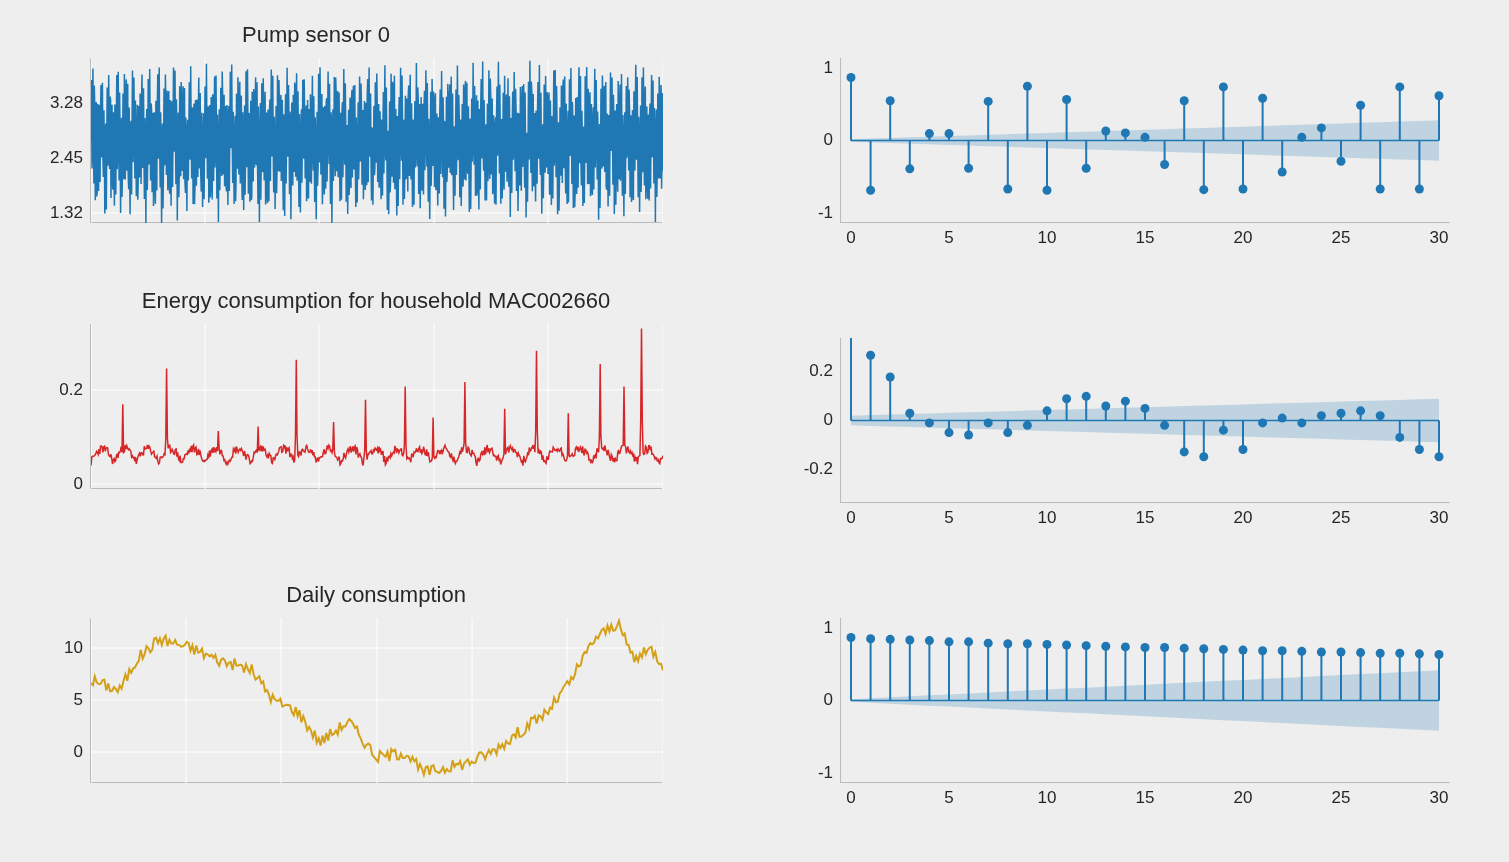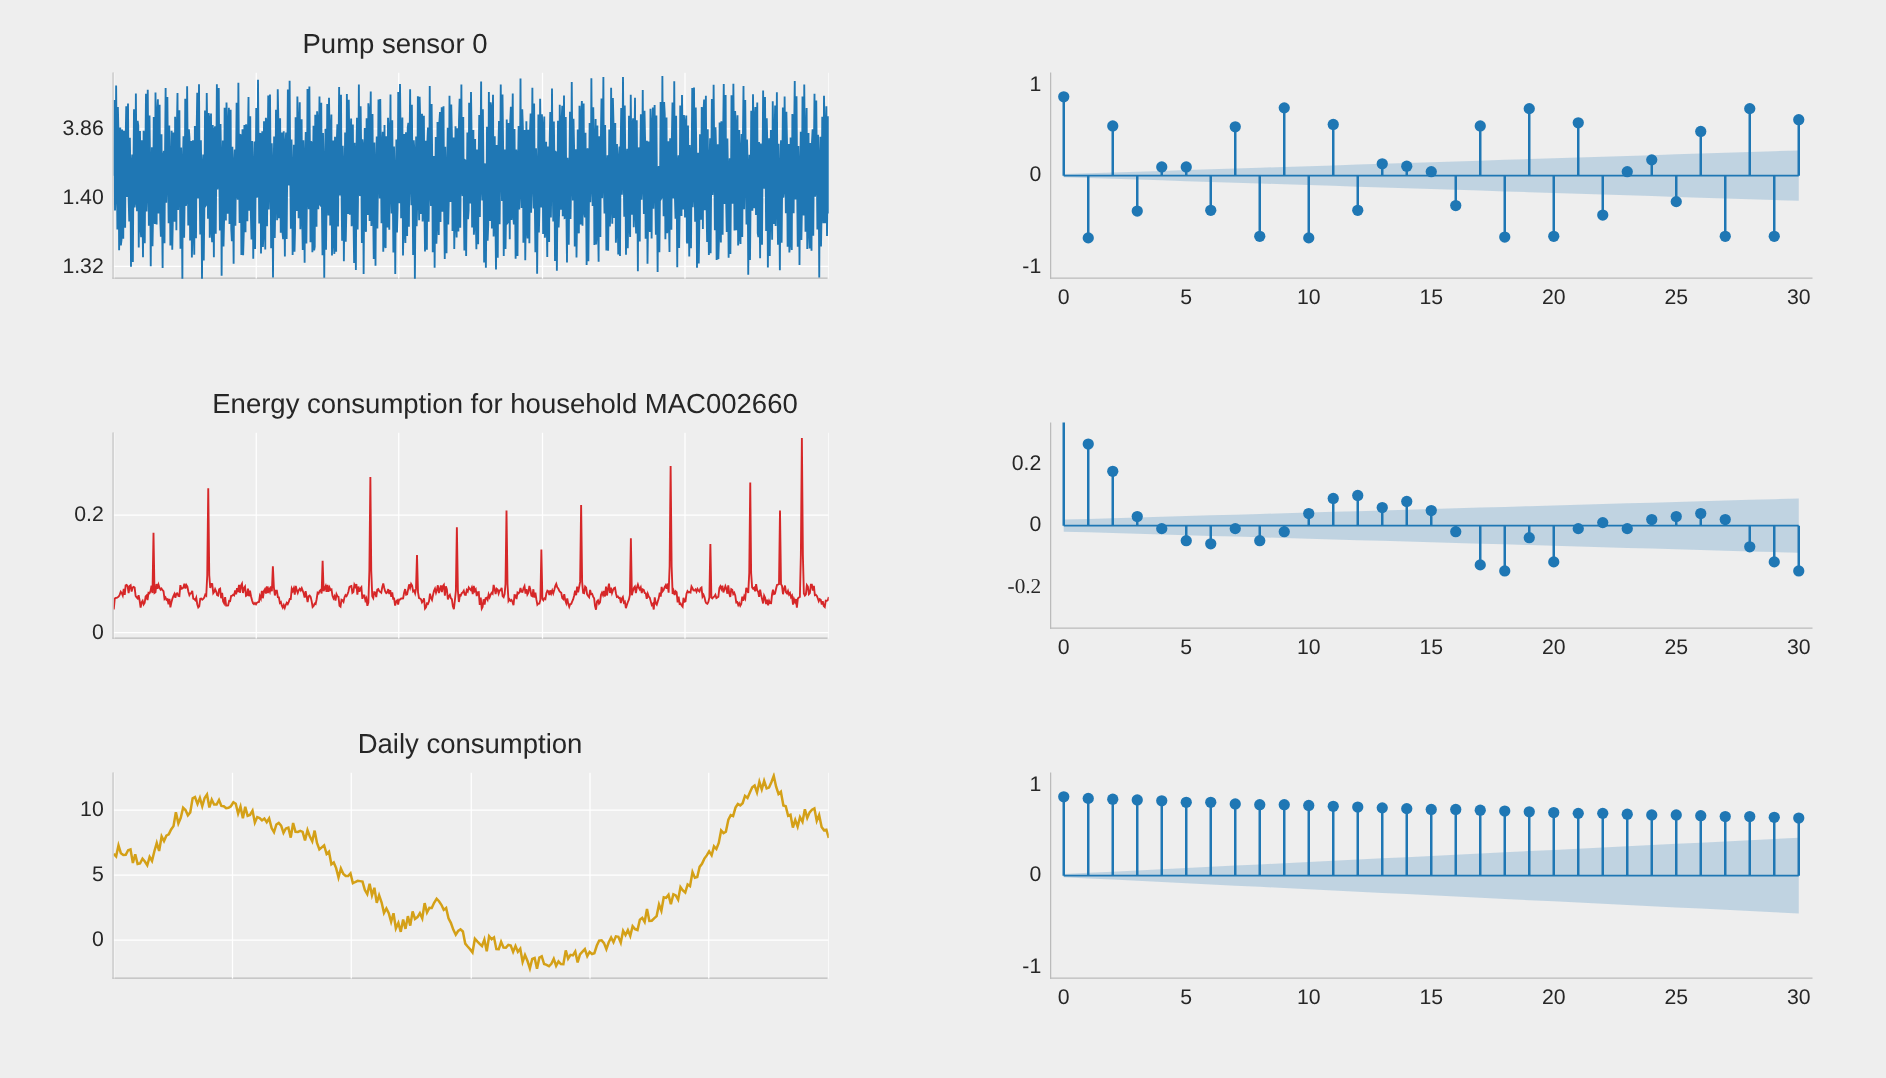--- a/index.html
+++ b/index.html
@@ -70,22 +70,22 @@
             <line x1="343" y1="0" x2="343" y2="165"></line>
             <line x1="457" y1="0" x2="457" y2="165"></line>
             <line x1="572" y1="0" x2="572" y2="165"></line>
           <line x1="0" y1="155" x2="572" y2="155"></line>
             <line x1="0" y1="100" x2="572" y2="100"></line>
             <line x1="0" y1="45" x2="572" y2="45"></line>
         </g>
         <path id="pump-path" fill="none" stroke="#1f77b4" stroke-width="1.5" d="M0.0,82.7 L0.5,22.0 L1.0,110.4 L1.4,100.0 L1.9,10.5 L2.4,67.3 L2.9,125.6 L3.3,27.6 L3.8,50.3 L4.3,142.2 L4.8,89.2 L5.2,44.1 L5.7,138.4 L6.2,133.9 L6.7,45.7 L7.2,113.5 L7.6,132.9 L8.1,46.7 L8.6,54.7 L9.1,124.1 L9.5,54.7 L10.0,27.1 L10.5,99.6 L11.0,72.6 L11.4,24.8 L11.9,100.3 L12.4,119.1 L12.9,52.2 L13.4,88.9 L13.8,155.4 L14.3,75.0 L14.8,65.6 L15.3,151.6 L15.7,87.0 L16.2,29.4 L16.7,108.0 L17.2,103.9 L17.7,16.9 L18.1,66.4 L18.6,110.9 L19.1,38.6 L19.6,42.4 L20.0,139.9 L20.5,77.0 L21.0,46.8 L21.5,125.4 L21.9,131.8 L22.4,54.2 L22.9,103.3 L23.4,147.8 L23.9,46.6 L24.3,53.2 L24.8,136.5 L25.3,65.0 L25.8,17.1 L26.2,111.2 L26.7,94.6 L27.2,13.8 L27.7,82.1 L28.1,122.6 L28.6,34.4 L29.1,78.7 L29.6,155.0 L30.1,84.7 L30.5,59.8 L31.0,139.0 L31.5,110.9 L32.0,35.6 L32.4,107.8 L32.9,121.2 L33.4,16.0 L33.9,61.4 L34.3,121.6 L34.8,33.2 L35.3,21.4 L35.8,112.8 L36.3,77.1 L36.7,25.8 L37.2,117.1 L37.7,131.3 L38.2,49.5 L38.6,109.8 L39.1,156.3 L39.6,66.4 L40.1,62.8 L40.6,136.6 L41.0,68.9 L41.5,12.4 L42.0,104.2 L42.5,82.0 L42.9,19.6 L43.4,76.0 L43.9,120.6 L44.4,42.4 L44.8,70.2 L45.3,138.3 L45.8,89.5 L46.3,46.7 L46.8,141.8 L47.2,121.8 L47.7,48.0 L48.2,97.4 L48.7,119.4 L49.1,35.4 L49.6,60.6 L50.1,126.1 L50.6,40.1 L51.0,16.4 L51.5,110.0 L52.0,78.7 L52.5,30.3 L53.0,102.5 L53.4,140.9 L53.9,60.0 L54.4,101.0 L54.9,166.2 L55.3,73.4 L55.8,51.0 L56.3,132.1 L56.8,93.8 L57.2,21.0 L57.7,106.7 L58.2,103.1 L58.7,11.1 L59.2,71.2 L59.6,122.4 L60.1,45.4 L60.6,52.7 L61.1,134.3 L61.5,98.1 L62.0,54.8 L62.5,148.0 L63.0,127.5 L63.4,54.3 L63.9,104.3 L64.4,145.8 L64.9,42.8 L65.4,51.9 L65.8,132.6 L66.3,47.7 L66.8,16.2 L67.3,100.7 L67.7,90.7 L68.2,9.4 L68.7,90.9 L69.2,129.6 L69.7,54.2 L70.1,85.6 L70.6,165.5 L71.1,75.4 L71.6,65.6 L72.0,150.4 L72.5,107.2 L73.0,30.5 L73.5,106.6 L73.9,106.0 L74.4,16.5 L74.9,56.7 L75.4,117.0 L75.9,32.5 L76.3,35.7 L76.8,132.2 L77.3,99.2 L77.8,32.9 L78.2,126.2 L78.7,135.8 L79.2,42.1 L79.7,96.2 L80.1,147.8 L80.6,45.5 L81.1,43.1 L81.6,128.9 L82.1,64.0 L82.5,9.4 L83.0,93.6 L83.5,82.2 L84.0,12.4 L84.4,71.6 L84.9,126.3 L85.4,41.2 L85.9,72.3 L86.3,162.5 L86.8,80.4 L87.3,54.4 L87.8,139.2 L88.3,116.3 L88.7,28.3 L89.2,91.6 L89.7,118.3 L90.2,24.1 L90.6,41.0 L91.1,113.0 L91.6,52.5 L92.1,28.2 L92.6,121.2 L93.0,81.9 L93.5,29.9 L94.0,125.2 L94.5,134.9 L94.9,59.5 L95.4,100.9 L95.9,153.0 L96.4,70.8 L96.8,61.7 L97.3,122.6 L97.8,76.6 L98.3,24.2 L98.8,97.2 L99.2,101.7 L99.7,8.3 L100.2,73.9 L100.7,120.4 L101.1,50.0 L101.6,50.2 L102.1,145.9 L102.6,96.4 L103.0,45.4 L103.5,146.2 L104.0,128.6 L104.5,42.0 L105.0,89.4 L105.4,127.7 L105.9,41.5 L106.4,52.3 L106.9,119.0 L107.3,54.2 L107.8,19.6 L108.3,110.6 L108.8,95.3 L109.2,35.1 L109.7,114.0 L110.2,133.6 L110.7,54.8 L111.2,86.7 L111.6,149.0 L112.1,86.3 L112.6,55.2 L113.1,141.2 L113.5,93.1 L114.0,28.4 L114.5,100.0 L115.0,97.6 L115.4,5.8 L115.9,67.0 L116.4,120.8 L116.9,49.6 L117.4,48.6 L117.8,144.8 L118.3,92.2 L118.8,47.0 L119.3,139.5 L119.7,131.6 L120.2,39.0 L120.7,87.4 L121.2,141.5 L121.7,36.3 L122.1,38.7 L122.6,123.0 L123.1,65.9 L123.6,18.5 L124.0,109.5 L124.5,88.4 L125.0,17.6 L125.5,81.8 L125.9,140.5 L126.4,56.6 L126.9,82.0 L127.4,163.9 L127.9,79.5 L128.3,51.3 L128.8,132.3 L129.3,100.9 L129.8,29.8 L130.2,89.8 L130.7,118.1 L131.2,13.4 L131.7,39.9 L132.1,116.6 L132.6,49.3 L133.1,36.7 L133.6,128.2 L134.1,96.4 L134.5,48.1 L135.0,127.7 L135.5,133.4 L136.0,47.1 L136.4,93.5 L136.9,147.1 L137.4,56.0 L137.9,48.0 L138.3,133.1 L138.8,75.7 L139.3,13.7 L139.8,86.8 L140.3,90.2 L140.7,6.6 L141.2,78.1 L141.7,124.9 L142.2,53.7 L142.6,75.5 L143.1,145.9 L143.6,98.2 L144.1,57.8 L144.6,143.3 L145.0,127.1 L145.5,35.8 L146.0,94.3 L146.5,110.8 L146.9,19.2 L147.4,41.1 L147.9,116.6 L148.4,57.8 L148.8,23.8 L149.3,125.4 L149.8,98.1 L150.3,37.5 L150.8,119.4 L151.2,142.0 L151.7,54.2 L152.2,95.3 L152.7,152.1 L153.1,67.8 L153.6,47.6 L154.1,136.8 L154.6,91.3 L155.0,13.3 L155.5,91.1 L156.0,109.3 L156.5,11.2 L157.0,72.0 L157.4,135.8 L157.9,55.1 L158.4,56.4 L158.9,143.8 L159.3,90.8 L159.8,42.7 L160.3,142.2 L160.8,139.3 L161.2,33.8 L161.7,81.3 L162.2,123.4 L162.7,31.0 L163.2,38.9 L163.6,109.4 L164.1,64.0 L164.6,19.2 L165.1,105.8 L165.5,106.3 L166.0,24.3 L166.5,103.7 L167.0,146.1 L167.4,48.5 L167.9,81.1 L168.4,164.1 L168.9,79.1 L169.4,45.1 L169.8,141.7 L170.3,100.2 L170.8,25.3 L171.3,90.6 L171.7,114.3 L172.2,20.2 L172.7,52.9 L173.2,122.4 L173.7,50.1 L174.1,33.7 L174.6,146.4 L175.1,105.7 L175.6,54.5 L176.0,137.0 L176.5,145.1 L177.0,51.4 L177.5,98.2 L177.9,143.3 L178.4,56.4 L178.9,41.4 L179.4,123.1 L179.9,56.2 L180.3,11.6 L180.8,98.4 L181.3,90.2 L181.8,17.8 L182.2,89.8 L182.7,134.5 L183.2,58.7 L183.7,79.2 L184.1,151.0 L184.6,97.6 L185.1,48.1 L185.6,135.3 L186.1,109.7 L186.5,17.3 L187.0,93.5 L187.5,113.2 L188.0,21.9 L188.4,49.7 L188.9,113.8 L189.4,47.6 L189.9,36.9 L190.3,123.0 L190.8,111.6 L191.3,41.7 L191.8,116.1 L192.3,152.3 L192.7,56.2 L193.2,92.7 L193.7,157.9 L194.2,62.8 L194.6,36.3 L195.1,125.6 L195.6,82.5 L196.1,9.7 L196.6,92.1 L197.0,98.8 L197.5,27.1 L198.0,67.0 L198.5,136.3 L198.9,53.5 L199.4,58.3 L199.9,161.2 L200.4,91.1 L200.8,44.5 L201.3,125.2 L201.8,127.4 L202.3,36.7 L202.8,87.5 L203.2,113.9 L203.7,24.6 L204.2,31.0 L204.7,118.7 L205.1,56.7 L205.6,15.2 L206.1,122.8 L206.6,97.6 L207.0,33.2 L207.5,108.2 L208.0,149.1 L208.5,56.0 L209.0,92.5 L209.4,154.6 L209.9,77.4 L210.4,51.3 L210.9,124.7 L211.3,90.8 L211.8,21.7 L212.3,75.7 L212.8,100.7 L213.2,21.3 L213.7,64.7 L214.2,120.5 L214.7,61.9 L215.2,47.5 L215.6,143.3 L216.1,107.7 L216.6,42.1 L217.1,139.2 L217.5,140.4 L218.0,51.1 L218.5,80.1 L219.0,123.9 L219.4,36.2 L219.9,45.1 L220.4,125.8 L220.9,66.0 L221.4,17.7 L221.8,95.0 L222.3,112.8 L222.8,38.2 L223.3,102.3 L223.7,144.0 L224.2,59.2 L224.7,85.9 L225.2,161.2 L225.7,87.8 L226.1,53.7 L226.6,128.0 L227.1,108.5 L227.6,15.7 L228.0,77.5 L228.5,104.5 L229.0,9.3 L229.5,52.2 L229.9,116.5 L230.4,53.0 L230.9,36.0 L231.4,146.3 L231.9,116.0 L232.3,49.3 L232.8,125.3 L233.3,136.4 L233.8,47.9 L234.2,79.0 L234.7,130.7 L235.2,44.1 L235.7,40.2 L236.1,123.4 L236.6,64.0 L237.1,13.4 L237.6,89.0 L238.1,106.2 L238.5,25.8 L239.0,87.7 L239.5,145.9 L240.0,54.2 L240.4,61.1 L240.9,165.6 L241.4,101.3 L241.9,51.3 L242.3,122.9 L242.8,103.0 L243.3,19.1 L243.8,85.6 L244.3,118.2 L244.7,19.4 L245.2,38.3 L245.7,113.2 L246.2,56.0 L246.6,33.0 L247.1,119.2 L247.6,104.5 L248.1,34.6 L248.6,111.8 L249.0,143.2 L249.5,54.7 L250.0,91.8 L250.5,141.8 L250.9,55.8 L251.4,44.0 L251.9,119.3 L252.4,78.8 L252.8,10.9 L253.3,93.5 L253.8,106.8 L254.3,25.3 L254.8,73.6 L255.2,143.7 L255.7,69.8 L256.2,66.9 L256.7,156.1 L257.1,105.9 L257.6,51.7 L258.1,137.0 L258.6,121.7 L259.0,39.7 L259.5,87.6 L260.0,129.9 L260.5,39.9 L261.0,31.7 L261.4,119.6 L261.9,59.7 L262.4,27.8 L262.9,111.4 L263.3,102.4 L263.8,27.1 L264.3,107.6 L264.8,149.1 L265.2,59.4 L265.7,86.3 L266.2,144.6 L266.7,78.6 L267.2,44.2 L267.6,121.5 L268.1,98.4 L268.6,18.6 L269.1,77.5 L269.5,103.5 L270.0,25.6 L270.5,49.4 L271.0,126.7 L271.4,54.9 L271.9,52.1 L272.4,141.2 L272.9,109.7 L273.4,43.0 L273.8,118.1 L274.3,131.9 L274.8,44.7 L275.3,71.4 L275.7,127.2 L276.2,38.7 L276.7,21.0 L277.2,124.2 L277.7,73.0 L278.1,9.6 L278.6,92.1 L279.1,98.7 L279.6,35.6 L280.0,101.4 L280.5,142.4 L281.0,70.1 L281.5,70.5 L281.9,146.7 L282.4,99.8 L282.9,48.1 L283.4,117.3 L283.9,110.2 L284.3,24.2 L284.8,69.1 L285.3,104.7 L285.8,15.6 L286.2,44.4 L286.7,124.0 L287.2,58.7 L287.7,46.0 L288.1,129.8 L288.6,121.1 L289.1,53.2 L289.6,114.3 L290.1,141.3 L290.5,61.6 L291.0,84.4 L291.5,137.4 L292.0,63.3 L292.4,34.1 L292.9,115.5 L293.4,64.4 L293.9,7.3 L294.3,90.6 L294.8,102.4 L295.3,29.4 L295.8,82.6 L296.3,152.0 L296.7,75.3 L297.2,72.8 L297.7,156.2 L298.2,107.1 L298.6,43.4 L299.1,134.5 L299.6,121.6 L300.1,15.7 L300.6,76.6 L301.0,118.7 L301.5,23.9 L302.0,27.5 L302.5,124.8 L302.9,70.1 L303.4,17.8 L303.9,131.2 L304.4,108.7 L304.8,51.1 L305.3,113.7 L305.8,157.6 L306.3,58.0 L306.8,74.3 L307.2,148.1 L307.7,61.2 L308.2,38.9 L308.7,121.3 L309.1,82.0 L309.6,9.7 L310.1,75.8 L310.6,102.7 L311.0,17.6 L311.5,60.4 L312.0,146.8 L312.5,63.6 L313.0,61.7 L313.4,141.1 L313.9,108.2 L314.4,37.7 L314.9,120.5 L315.3,120.0 L315.8,40.4 L316.3,67.8 L316.8,133.4 L317.2,38.6 L317.7,27.5 L318.2,118.0 L318.7,58.3 L319.2,16.8 L319.6,114.5 L320.1,121.5 L320.6,45.3 L321.1,105.2 L321.5,148.9 L322.0,61.6 L322.5,68.8 L323.0,146.7 L323.4,79.6 L323.9,42.9 L324.4,109.6 L324.9,93.6 L325.4,4.9 L325.8,76.6 L326.3,108.3 L326.8,29.4 L327.3,44.2 L327.7,136.1 L328.2,64.1 L328.7,46.1 L329.2,150.2 L329.7,111.1 L330.1,39.1 L330.6,123.1 L331.1,132.8 L331.6,45.8 L332.0,70.4 L332.5,136.5 L333.0,47.7 L333.5,32.8 L333.9,112.2 L334.4,72.1 L334.9,12.2 L335.4,89.1 L335.9,108.7 L336.3,24.9 L336.8,97.5 L337.3,143.7 L337.8,60.7 L338.2,76.0 L338.7,160.9 L339.2,106.0 L339.7,33.7 L340.1,128.0 L340.6,107.0 L341.1,21.0 L341.6,61.4 L342.1,107.9 L342.5,33.5 L343.0,43.2 L343.5,129.1 L344.0,65.8 L344.4,35.3 L344.9,132.2 L345.4,124.2 L345.9,55.5 L346.3,110.3 L346.8,147.5 L347.3,59.2 L347.8,71.8 L348.3,135.5 L348.7,58.8 L349.2,31.6 L349.7,115.9 L350.2,79.9 L350.6,12.9 L351.1,84.3 L351.6,119.2 L352.1,39.2 L352.6,80.0 L353.0,150.8 L353.5,63.6 L354.0,64.0 L354.5,158.6 L354.9,107.9 L355.4,38.7 L355.9,123.9 L356.4,109.6 L356.8,25.8 L357.3,58.2 L357.8,109.7 L358.3,38.6 L358.8,26.6 L359.2,114.9 L359.7,77.8 L360.2,18.4 L360.7,116.4 L361.1,116.2 L361.6,35.6 L362.1,110.3 L362.6,151.9 L363.0,68.3 L363.5,79.8 L364.0,137.8 L364.5,79.2 L365.0,31.5 L365.4,117.1 L365.9,89.9 L366.4,7.6 L366.9,69.0 L367.3,102.3 L367.8,37.1 L368.3,61.8 L368.8,139.2 L369.2,78.9 L369.7,61.4 L370.2,147.9 L370.7,112.9 L371.2,45.7 L371.6,125.0 L372.1,128.6 L372.6,26.6 L373.1,75.1 L373.5,121.6 L374.0,32.9 L374.5,22.9 L375.0,122.5 L375.4,69.1 L375.9,24.8 L376.4,111.8 L376.9,116.0 L377.4,48.2 L377.8,91.8 L378.3,154.0 L378.8,60.8 L379.3,61.9 L379.7,151.0 L380.2,96.4 L380.7,40.4 L381.2,103.7 L381.7,90.2 L382.1,4.7 L382.6,72.0 L383.1,106.7 L383.6,27.9 L384.0,52.4 L384.5,138.0 L385.0,75.7 L385.5,37.2 L385.9,137.5 L386.4,129.1 L386.9,42.5 L387.4,118.9 L387.9,151.4 L388.3,51.0 L388.8,59.6 L389.3,131.5 L389.8,44.2 L390.2,20.9 L390.7,100.6 L391.2,68.6 L391.7,3.6 L392.1,88.0 L392.6,112.7 L393.1,42.1 L393.6,83.7 L394.1,142.4 L394.5,84.7 L395.0,66.3 L395.5,142.6 L396.0,97.7 L396.4,45.6 L396.9,123.2 L397.4,108.2 L397.9,12.2 L398.3,62.0 L398.8,121.0 L399.3,20.4 L399.8,41.0 L400.3,116.4 L400.7,82.9 L401.2,40.4 L401.7,136.1 L402.2,124.8 L402.6,57.2 L403.1,113.7 L403.6,145.6 L404.1,66.4 L404.6,59.3 L405.0,146.8 L405.5,60.4 L406.0,28.4 L406.5,97.7 L406.9,84.8 L407.4,3.7 L407.9,74.1 L408.4,115.4 L408.8,26.5 L409.3,75.1 L409.8,145.7 L410.3,68.3 L410.8,61.0 L411.2,140.6 L411.7,110.5 L412.2,34.7 L412.7,123.3 L413.1,131.6 L413.6,17.8 L414.1,66.9 L414.6,113.7 L415.0,43.1 L415.5,36.6 L416.0,123.8 L416.5,69.6 L417.0,20.3 L417.4,112.8 L417.9,128.7 L418.4,38.3 L418.9,97.5 L419.3,159.0 L419.8,60.1 L420.3,61.8 L420.8,135.1 L421.2,68.7 L421.7,33.5 L422.2,101.8 L422.7,85.9 L423.2,14.0 L423.6,79.3 L424.1,113.2 L424.6,30.7 L425.1,55.3 L425.5,132.9 L426.0,80.5 L426.5,54.7 L427.0,153.0 L427.4,122.6 L427.9,55.3 L428.4,111.5 L428.9,127.6 L429.4,29.1 L429.8,54.9 L430.3,132.7 L430.8,44.4 L431.3,28.1 L431.7,108.9 L432.2,84.9 L432.7,26.1 L433.2,97.0 L433.7,129.7 L434.1,34.5 L434.6,98.9 L435.1,159.6 L435.6,80.0 L436.0,74.8 L436.5,143.7 L437.0,96.6 L437.5,23.7 L437.9,100.9 L438.4,100.0 L438.9,2.8 L439.4,72.3 L439.9,115.0 L440.3,23.6 L440.8,33.6 L441.3,133.3 L441.8,89.9 L442.2,36.1 L442.7,128.5 L443.2,121.8 L443.7,55.1 L444.1,115.5 L444.6,143.6 L445.1,53.4 L445.6,53.4 L446.1,125.8 L446.5,52.3 L447.0,24.0 L447.5,100.8 L448.0,77.6 L448.4,7.0 L448.9,97.9 L449.4,116.9 L449.9,34.7 L450.3,86.9 L450.8,155.7 L451.3,74.0 L451.8,66.3 L452.3,140.3 L452.7,111.4 L453.2,26.5 L453.7,102.6 L454.2,114.8 L454.6,18.1 L455.1,61.7 L455.6,109.5 L456.1,34.1 L456.6,39.4 L457.0,116.0 L457.5,85.6 L458.0,34.4 L458.5,135.7 L458.9,136.6 L459.4,42.4 L459.9,103.3 L460.4,147.1 L460.8,58.1 L461.3,70.1 L461.8,140.6 L462.3,74.4 L462.8,12.5 L463.2,107.7 L463.7,96.4 L464.2,12.0 L464.7,84.9 L465.1,119.3 L465.6,28.1 L466.1,70.4 L466.6,156.2 L467.0,90.5 L467.5,64.3 L468.0,152.8 L468.5,120.5 L469.0,49.4 L469.4,114.5 L469.9,117.6 L470.4,27.6 L470.9,55.8 L471.3,125.1 L471.8,31.0 L472.3,21.6 L472.8,110.2 L473.2,76.9 L473.7,18.6 L474.2,103.9 L474.7,135.6 L475.2,45.4 L475.6,103.0 L476.1,146.0 L476.6,70.7 L477.1,52.7 L477.5,144.5 L478.0,78.1 L478.5,21.3 L479.0,98.0 L479.4,89.5 L479.9,9.9 L480.4,67.1 L480.9,126.1 L481.4,43.8 L481.8,58.9 L482.3,149.9 L482.8,78.1 L483.3,57.4 L483.7,149.3 L484.2,131.5 L484.7,40.0 L485.2,104.2 L485.7,135.9 L486.1,39.1 L486.6,62.4 L487.1,129.8 L487.6,42.5 L488.0,9.3 L488.5,105.1 L489.0,92.6 L489.5,18.1 L489.9,102.2 L490.4,127.5 L490.9,52.8 L491.4,83.2 L491.9,148.1 L492.3,78.9 L492.8,68.6 L493.3,145.1 L493.8,90.9 L494.2,18.2 L494.7,99.5 L495.2,105.0 L495.7,9.0 L496.1,53.3 L496.6,126.3 L497.1,30.8 L497.6,41.5 L498.1,126.1 L498.5,85.5 L499.0,34.3 L499.5,138.3 L500.0,132.5 L500.4,46.1 L500.9,99.3 L501.4,137.1 L501.9,59.7 L502.3,49.3 L502.8,131.5 L503.3,56.6 L503.8,10.8 L504.3,109.4 L504.7,81.7 L505.2,22.1 L505.7,80.0 L506.2,121.6 L506.6,53.6 L507.1,72.6 L507.6,161.8 L508.1,90.6 L508.6,65.9 L509.0,149.9 L509.5,100.0 L510.0,30.7 L510.5,99.9 L510.9,110.6 L511.4,17.4 L511.9,52.1 L512.4,108.5 L512.8,38.1 L513.3,27.7 L513.8,114.0 L514.3,81.8 L514.8,24.1 L515.2,128.6 L515.7,131.7 L516.2,55.6 L516.7,107.7 L517.1,148.6 L517.6,56.9 L518.1,64.0 L518.6,137.8 L519.0,81.0 L519.5,14.4 L520.0,91.6 L520.5,92.8 L521.0,19.6 L521.4,66.7 L521.9,126.8 L522.4,36.7 L522.9,60.5 L523.3,155.9 L523.8,94.1 L524.3,52.6 L524.8,146.8 L525.2,112.9 L525.7,46.1 L526.2,106.8 L526.7,133.8 L527.2,23.0 L527.6,51.7 L528.1,121.2 L528.6,54.4 L529.1,26.5 L529.5,122.8 L530.0,96.2 L530.5,15.9 L531.0,109.1 L531.4,137.7 L531.9,57.0 L532.4,97.6 L532.9,158.2 L533.4,78.1 L533.8,54.2 L534.3,136.1 L534.8,83.2 L535.3,28.0 L535.7,100.1 L536.2,94.3 L536.7,19.2 L537.2,71.2 L537.7,112.5 L538.1,31.5 L538.6,55.9 L539.1,139.3 L539.6,97.9 L540.0,57.2 L540.5,143.9 L541.0,137.1 L541.5,52.1 L541.9,107.7 L542.4,141.9 L542.9,33.2 L543.4,40.3 L543.9,112.6 L544.3,48.0 L544.8,6.8 L545.3,101.6 L545.8,97.6 L546.2,19.0 L546.7,89.3 L547.2,139.3 L547.7,58.8 L548.1,77.5 L548.6,153.9 L549.1,91.1 L549.6,47.4 L550.1,134.0 L550.5,110.6 L551.0,19.2 L551.5,102.7 L552.0,114.3 L552.4,9.6 L552.9,62.7 L553.4,127.4 L553.9,46.8 L554.3,28.4 L554.8,141.2 L555.3,90.9 L555.8,48.4 L556.3,129.7 L556.7,140.7 L557.2,56.4 L557.7,90.4 L558.2,142.5 L558.6,55.5 L559.1,45.4 L559.6,130.5 L560.1,66.9 L560.6,17.1 L561.0,99.3 L561.5,95.1 L562.0,22.5 L562.5,78.3 L562.9,125.6 L563.4,49.9 L563.9,76.1 L564.4,163.9 L564.8,83.5 L565.3,51.5 L565.8,139.1 L566.3,110.4 L566.8,35.5 L567.2,87.2 L567.7,120.5 L568.2,18.7 L568.7,49.6 L569.1,120.5 L569.6,51.8 L570.1,27.0 L570.6,130.7 L571.0,102.0 L571.5,35.1 L572.0,112.8 "></path>
       </svg>
       <div class="ytick-label" style="top:155px;">1.32</div>
-      <div class="ytick-label" style="top:100px;">1.40</div>
-      <div class="ytick-label" style="top:45px;">3.86</div>
+      <div class="ytick-label" style="top:100px;">2.45</div>
+      <div class="ytick-label" style="top:45px;">3.28</div>
     </div>
   </div>
 
   <div class="subplot" style="left:840px; top:58px; width:610px; height:165px;">
     <div class="plot-area" style="left:0; top:0; width:610px; height:165px;">
       <svg id="acf1" width="610" height="165" viewBox="0 0 610 165">
           <polygon points="10,81.23913043478261 29.6,80.6086956521739 49.2,79.97826086956522 68.80000000000001,79.34782608695652 88.4,78.71739130434783 108,78.08695652173913 127.60000000000001,77.45652173913044 147.2,76.82608695652173 166.8,76.19565217391305 186.4,75.56521739130434 206,74.93478260869564 225.6,74.30434782608697 245.20000000000002,73.67391304347827 264.8,73.04347826086956 284.4,72.41304347826087 304,71.78260869565219 323.6,71.15217391304347 343.2,70.52173913043478 362.8,69.8913043478261 382.4,69.2608695652174 402,68.63043478260869 421.59999999999997,68 441.2,67.36956521739131 460.8,66.73913043478261 480.40000000000003,66.1086956521739 500,65.47826086956522 519.6,64.84782608695652 539.2,64.21739130434781 558.8,63.586956521739125 578.4,62.95652173913043 598,62.326086956521735 598,102.67391304347828 578.4,102.04347826086956 558.8,101.41304347826087 539.2,100.78260869565219 519.6,100.15217391304348 500,99.52173913043478 480.40000000000003,98.8913043478261 460.8,98.26086956521739 441.2,97.63043478260869 421.59999999999997,97 402,96.36956521739131 382.4,95.73913043478261 362.8,95.1086956521739 343.2,94.47826086956522 323.6,93.84782608695652 304,93.21739130434783 284.4,92.58695652173913 264.8,91.95652173913042 245.20000000000002,91.32608695652173 225.6,90.69565217391305 206,90.06521739130436 186.4,89.43478260869566 166.8,88.80434782608697 147.2,88.17391304347827 127.60000000000001,87.54347826086956 108,86.91304347826087 88.4,86.28260869565219 68.80000000000001,85.65217391304347 49.2,85.02173913043478 29.6,84.3913043478261 10,83.7608695652174" fill="#1f77b4" fill-opacity="0.22"></polygon>
           <line x1="10" y1="82.5" x2="598" y2="82.5" stroke="#1f77b4" stroke-width="1.5"></line>
           <line x1="10" y1="82.5" x2="10" y2="19.45652173913043" stroke="#1f77b4" stroke-width="2"></line>
           <circle cx="10" cy="19.45652173913043" r="4.5" fill="#1f77b4"></circle>
@@ -156,21 +156,21 @@
       <div class="xtick-label" style="left:10px;">0</div>
       <div class="xtick-label" style="left:108px;">5</div>
       <div class="xtick-label" style="left:206px;">10</div>
       <div class="xtick-label" style="left:304px;">15</div>
       <div class="xtick-label" style="left:402px;">20</div>
       <div class="xtick-label" style="left:500px;">25</div>
       <div class="xtick-label" style="left:598px;">30</div>
     </div>
   </div>
 
-  <div class="subplot" style="left:90px; top:346px; width:572px; height:165px;padding-left:28px;">
+  <div class="subplot" style="left:90px; top:324px; width:572px; height:165px;">
     <div class="title" style="top:-36px;">Energy consumption for household MAC002660</div>
     <div class="plot-area" style="left:0; top:0; width:572px; height:165px;">
       <svg width="572" height="165" viewBox="0 0 572 165">
         <g class="grid">
           <line x1="0" y1="0" x2="0" y2="165"></line>
             <line x1="114" y1="0" x2="114" y2="165"></line>
             <line x1="228" y1="0" x2="228" y2="165"></line>
             <line x1="343" y1="0" x2="343" y2="165"></line>
             <line x1="457" y1="0" x2="457" y2="165"></line>
             <line x1="572" y1="0" x2="572" y2="165"></line>
@@ -245,21 +245,21 @@
           <circle cx="519.6" cy="72.83333333333334" r="4.5" fill="#1f77b4"></circle>
           <line x1="539.2" y1="82.5" x2="539.2" y2="77.66666666666666" stroke="#1f77b4" stroke-width="2"></line>
           <circle cx="539.2" cy="77.66666666666666" r="4.5" fill="#1f77b4"></circle>
           <line x1="558.8" y1="82.5" x2="558.8" y2="99.41666666666667" stroke="#1f77b4" stroke-width="2"></line>
           <circle cx="558.8" cy="99.41666666666667" r="4.5" fill="#1f77b4"></circle>
           <line x1="578.4" y1="82.5" x2="578.4" y2="111.5" stroke="#1f77b4" stroke-width="2"></line>
           <circle cx="578.4" cy="111.5" r="4.5" fill="#1f77b4"></circle>
           <line x1="598" y1="82.5" x2="598" y2="118.75" stroke="#1f77b4" stroke-width="2"></line>
           <circle cx="598" cy="118.75" r="4.5" fill="#1f77b4"></circle>
         </svg>
-      <div class="ytick-label" style="top:131px;font-family:Liberation Serif, serif;">-0.2</div>
+      <div class="ytick-label" style="top:131px;">-0.2</div>
       <div class="ytick-label" style="top:82px;">0</div>
       <div class="ytick-label" style="top:33px;">0.2</div>
       <div class="xtick-label" style="left:10px;">0</div>
       <div class="xtick-label" style="left:108px;">5</div>
       <div class="xtick-label" style="left:206px;">10</div>
       <div class="xtick-label" style="left:304px;">15</div>
       <div class="xtick-label" style="left:402px;">20</div>
       <div class="xtick-label" style="left:500px;">25</div>
       <div class="xtick-label" style="left:598px;">30</div>
     </div>

